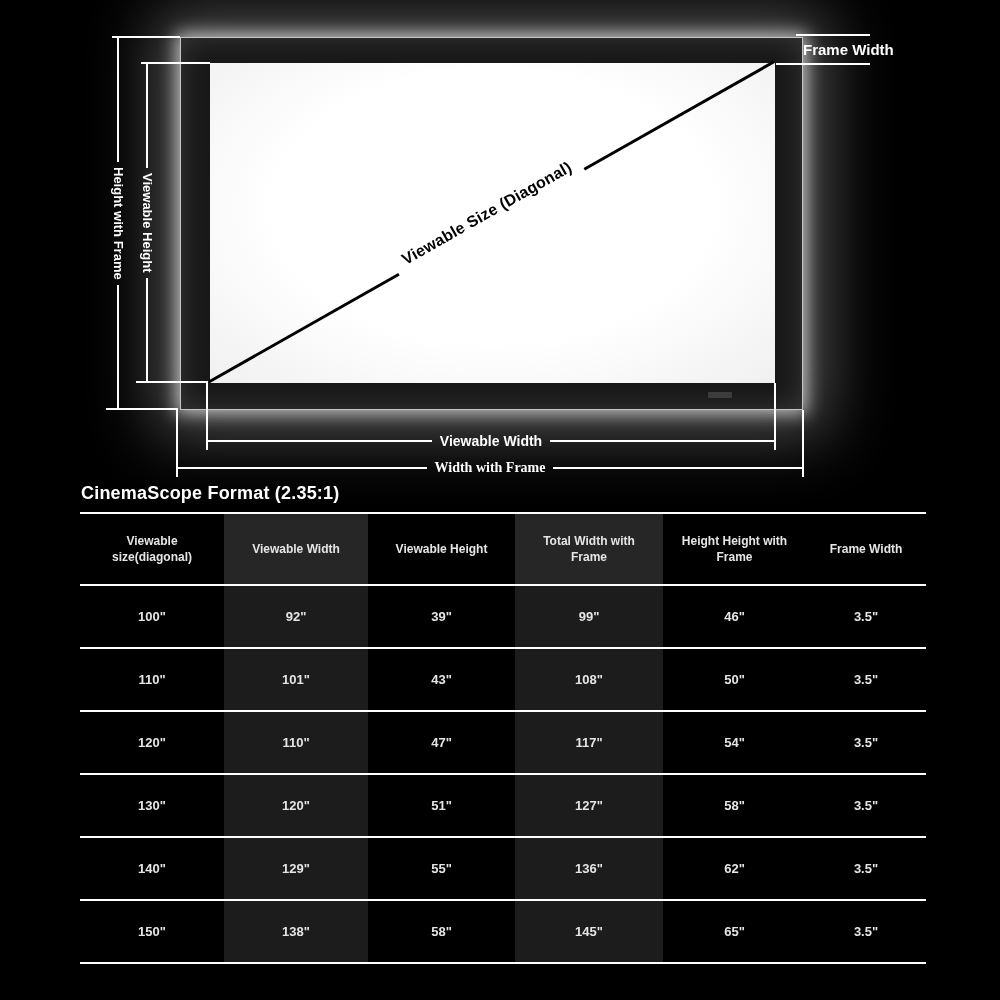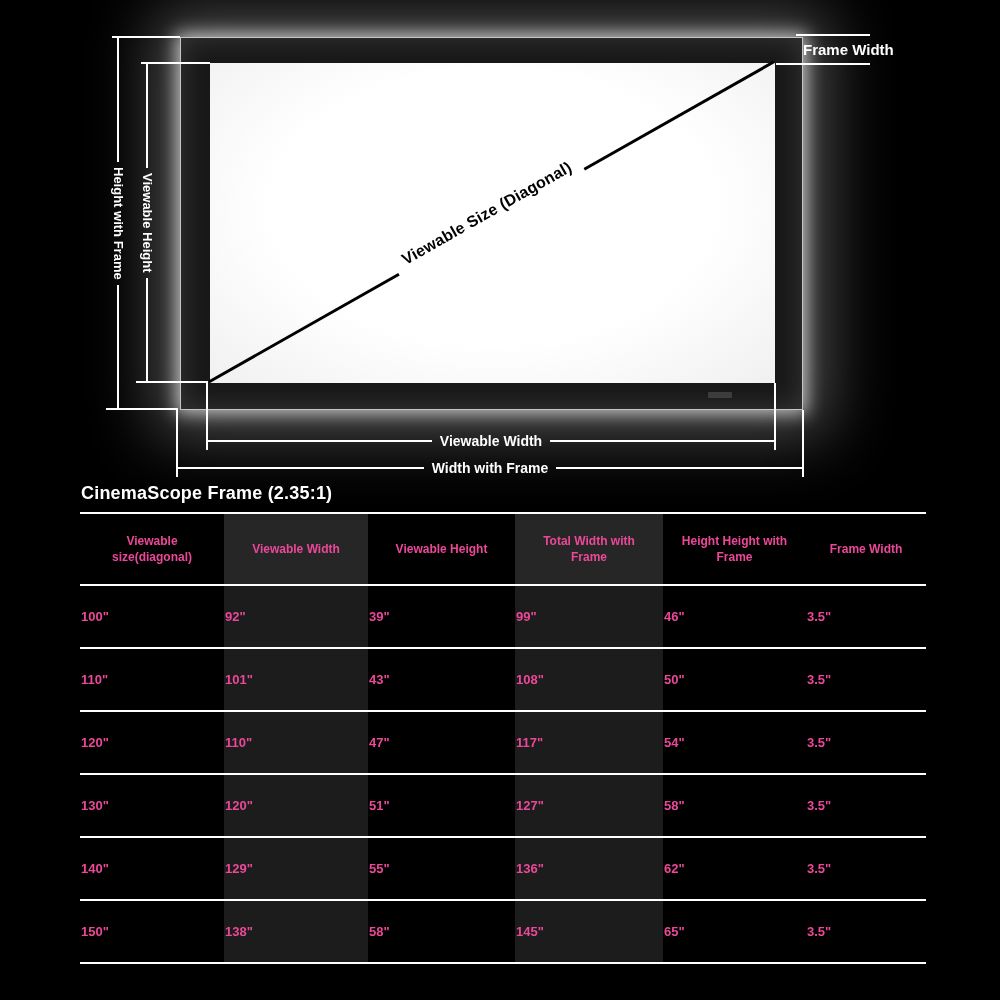--- a/index.html
+++ b/index.html
@@ -31,21 +31,21 @@
   .vlabel{writing-mode:vertical-rl;color:#fff;font-weight:bold;font-size:13px;
           white-space:nowrap;padding:5px 0;line-height:1;}
   .dim-hwf{left:110px;top:37px;height:373px;}
   .dim-vh{left:139px;top:63px;height:320px;}
 
   
   .hdim{position:absolute;height:18px;display:flex;align-items:center;}
   .hdim .seg{height:2px;flex:1;background:#fff;}
   .hlabel{color:#fff;font-weight:bold;font-size:14px;white-space:nowrap;padding:0 8px;line-height:1;}
   .dim-vw{left:207px;top:432px;width:568px;}
-  .dim-wwf{left:177px;top:459px;width:626px;}
+  .dim-wwf{left:177px;top:459px;width:626px;font-family:Liberation Serif, serif;}
 
   .tick{position:absolute;height:2px;background:#fff;}
   .t-hwf-top{left:112px;top:36px;width:68px;}
   .t-hwf-bot{left:106px;top:408px;width:72px;}
   .t-vh-top{left:141px;top:62px;width:69px;}
   .t-vh-bot{left:136px;top:381px;width:72px;}
 
   .drop{position:absolute;width:2px;background:#fff;}
   .d-vw-l{left:206px;top:383px;height:67px;}
   .d-vw-r{left:774px;top:383px;height:67px;}
@@ -54,21 +54,21 @@
 
   .hline{position:absolute;height:2px;background:#fff;}
   .fw-line1{left:796px;top:34px;width:74px;}
   .fw-line2{left:776px;top:63px;width:94px;}
   .fw-text{position:absolute;left:803px;top:41px;color:#fff;font-weight:bold;font-size:15px;
            white-space:nowrap;}
 
   
   .spec{position:absolute;left:80px;top:483px;width:846px;}
   .spec h2{margin:0 0 8px 1px;color:#fff;font-size:18px;font-weight:bold;letter-spacing:.2px;}
-  table{width:846px;border-collapse:collapse;table-layout:fixed;color:#ec4899;}
+  table{width:846px;border-collapse:collapse;table-layout:fixed;color:#e5e5e5;text-align:center;}
   col.c1{width:144px}col.c2{width:144px}col.c3{width:147px}
   col.c4{width:148px}col.c5{width:143px}col.c6{width:120px}
   th{height:70px;font-size:12px;font-weight:bold;line-height:1.35;padding:0 14px;
      border-top:2px solid #fff;border-bottom:2px solid #fff;background:#000;}
   td{height:59px;font-size:13px;font-weight:bold;border-bottom:2px solid #fff;background:#000;}
   th:nth-child(2),th:nth-child(4){background:#262626;}
   td:nth-child(2),td:nth-child(4){background:#1c1c1c;}
 </style>
 </head>
 <body>
@@ -118,21 +118,21 @@
     <div class="drop d-vw-r"></div>
     <div class="drop d-wwf-l"></div>
     <div class="drop d-wwf-r"></div>
 
     <div class="hline fw-line1"></div>
     <div class="hline fw-line2"></div>
     <div class="fw-text">Frame Width</div>
   </section>
 
   <section class="spec">
-    <h2>CinemaScope Frame (2.35:1)</h2>
+    <h2>CinemaScope Format (2.35:1)</h2>
     <table>
       <colgroup>
         <col class="c1">
           <col class="c2">
           <col class="c3">
         <col class="c4">
           <col class="c5">
           <col class="c6">
       </colgroup>
       <thead>

